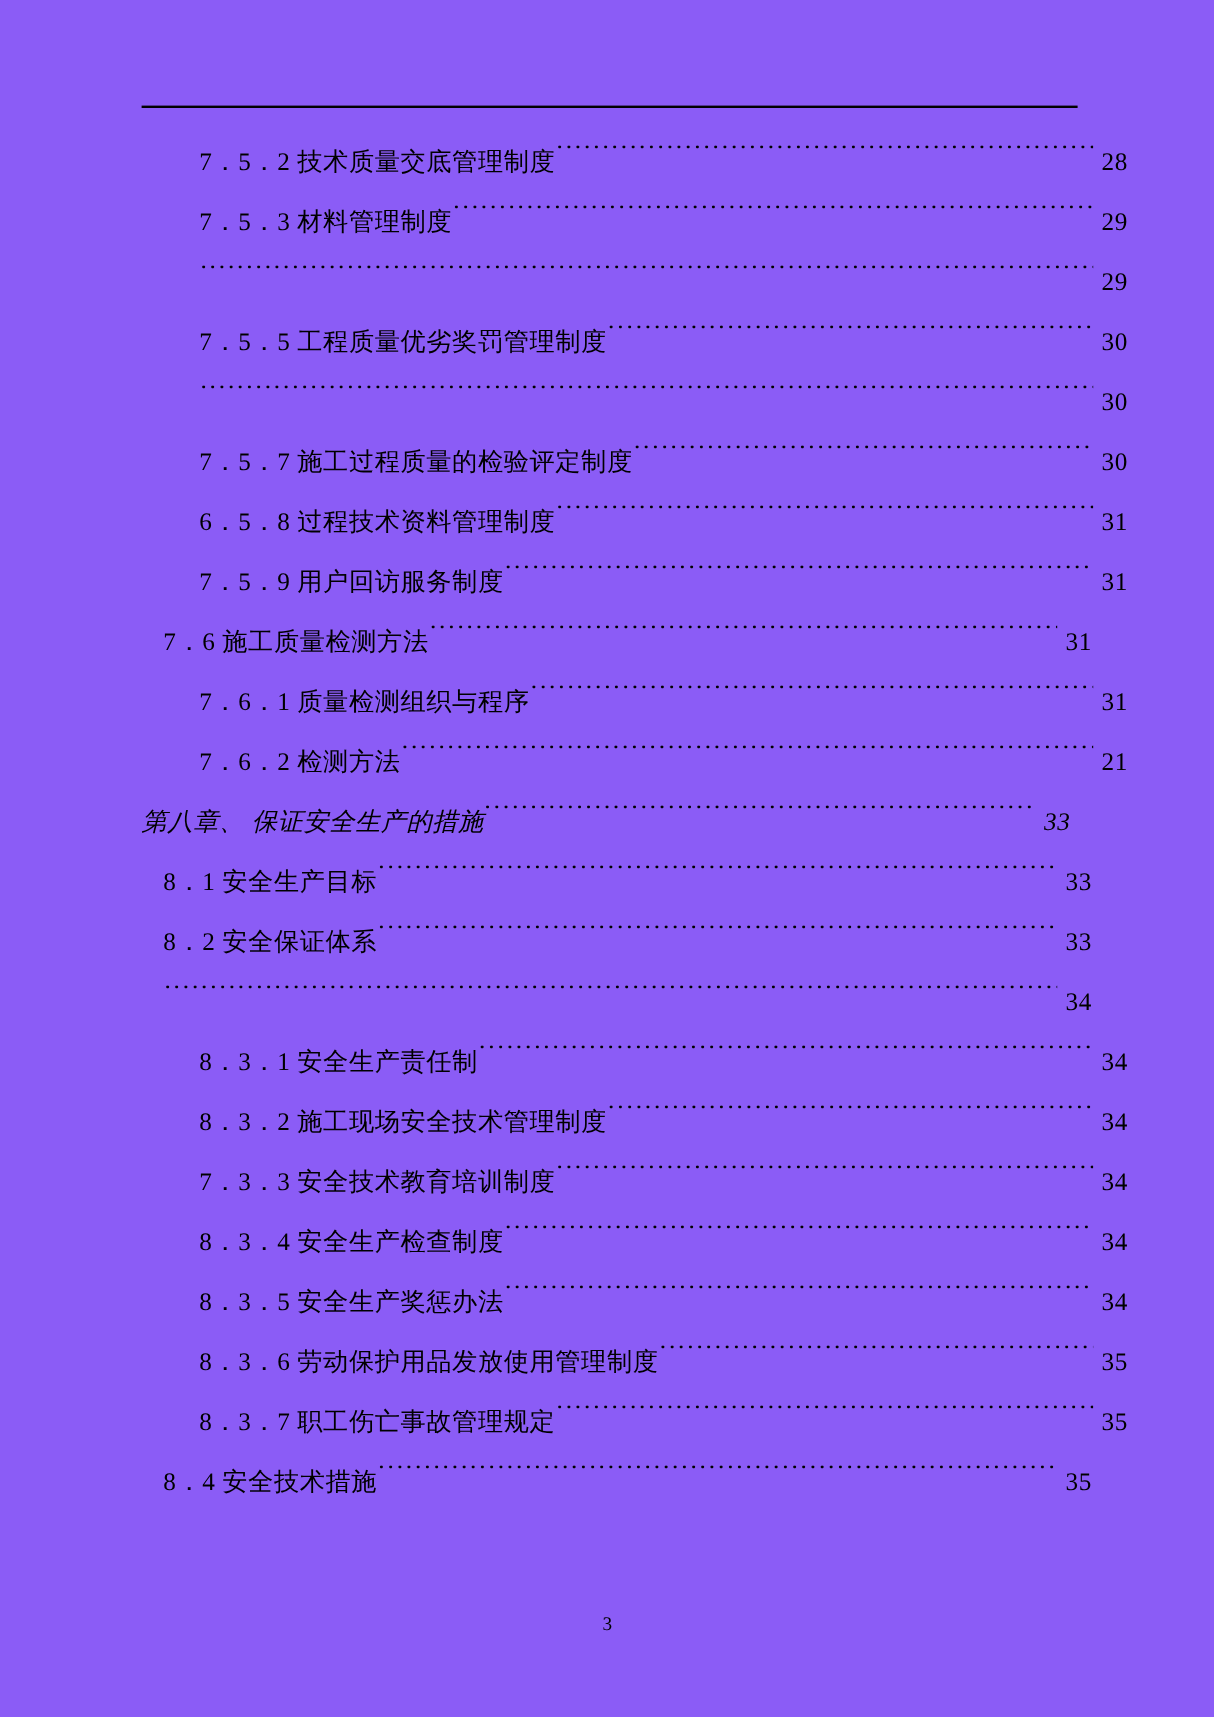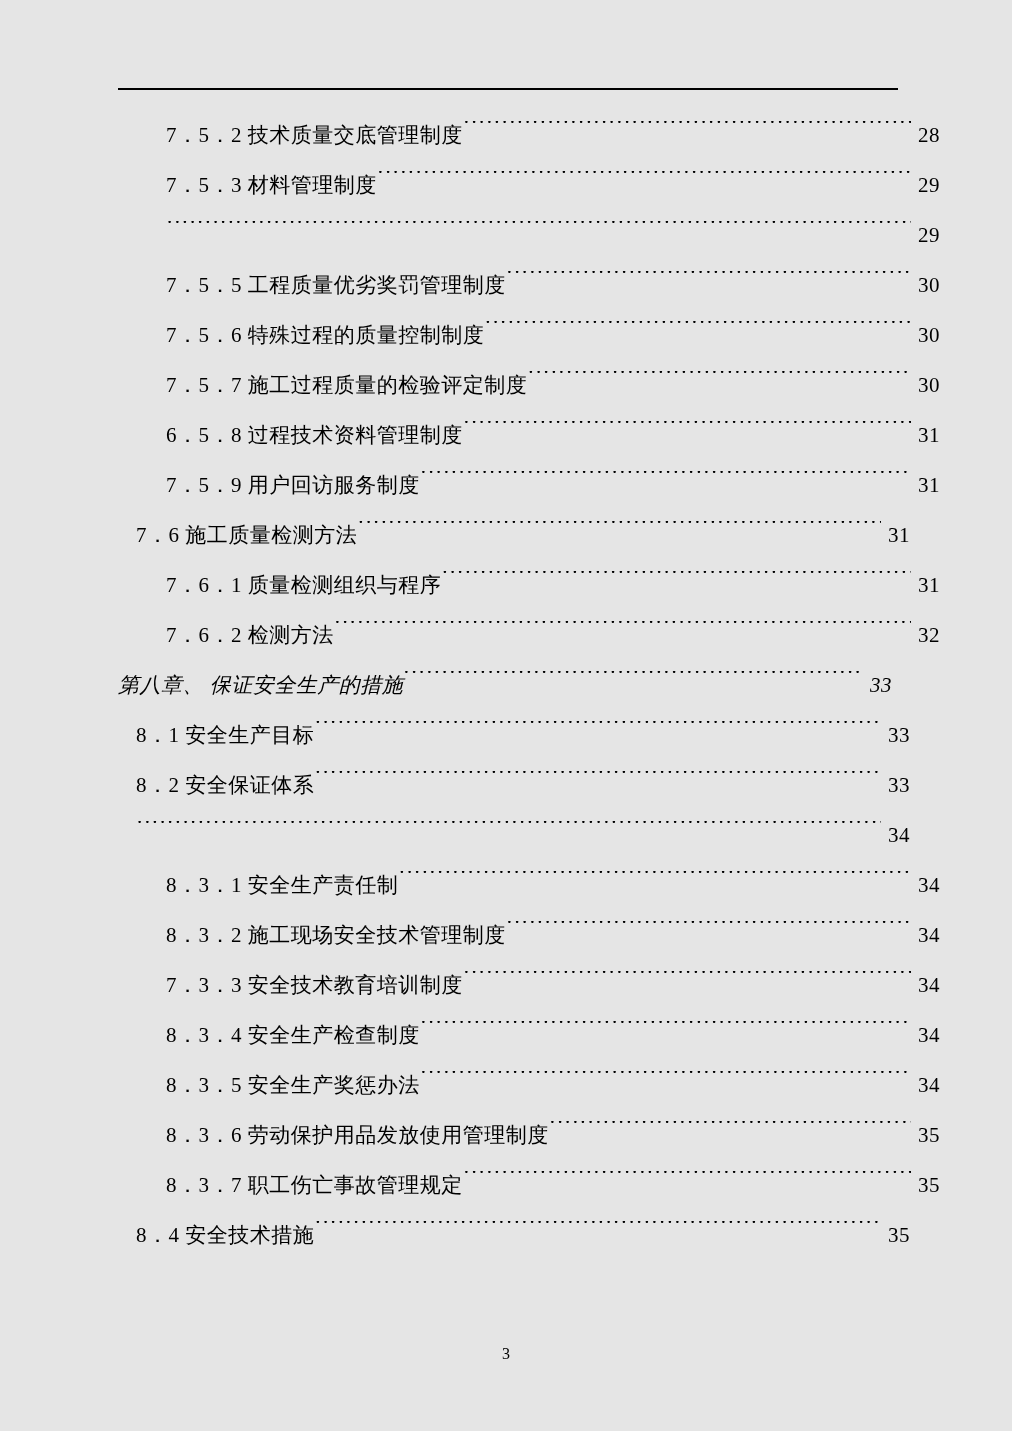--- a/index.html
+++ b/index.html
@@ -4,21 +4,21 @@
 <style>
   html, body {
     margin: 0;
     padding: 0;
     background: #ffffff;
   }
   .page {
     position: relative;
     width: 1012px;
     height: 1431px;
-    background: #e5e5e5;
+    background: #8b5cf6;
     font-family: "Liberation Serif", serif;
     color: #000000;
     box-sizing: border-box;
     overflow: hidden;
   }
   .header-rule {
     position: absolute;
     left: 118px;
     top: 88px;
     width: 780px;
@@ -110,21 +110,20 @@
       <span class="page-num">29</span>
     </div>
 
     <div class="toc-row lvl2">
       <span class="label">7．5．5 工程质量优劣奖罚管理制度</span>
       <span class="leader"></span>
       <span class="page-num">30</span>
     </div>
 
     <div class="toc-row lvl2">
-      <span class="label">7．5．6 特殊过程的质量控制制度</span>
       <span class="leader"></span>
       <span class="page-num">30</span>
     </div>
 
     <div class="toc-row lvl2">
       <span class="label">7．5．7 施工过程质量的检验评定制度</span>
       <span class="leader"></span>
       <span class="page-num">30</span>
     </div>
 
@@ -148,21 +147,21 @@
 
     <div class="toc-row lvl2">
       <span class="label">7．6．1 质量检测组织与程序</span>
       <span class="leader"></span>
       <span class="page-num">31</span>
     </div>
 
     <div class="toc-row lvl2">
       <span class="label">7．6．2 检测方法</span>
       <span class="leader"></span>
-      <span class="page-num">32</span>
+      <span class="page-num">21</span>
     </div>
 
     <div class="toc-row lvl0">
       <span class="label">第八章、 保证安全生产的措施</span>
       <span class="leader"></span>
       <span class="page-num">33</span>
     </div>
 
     <div class="toc-row lvl1">
       <span class="label">8．1 安全生产目标</span>

